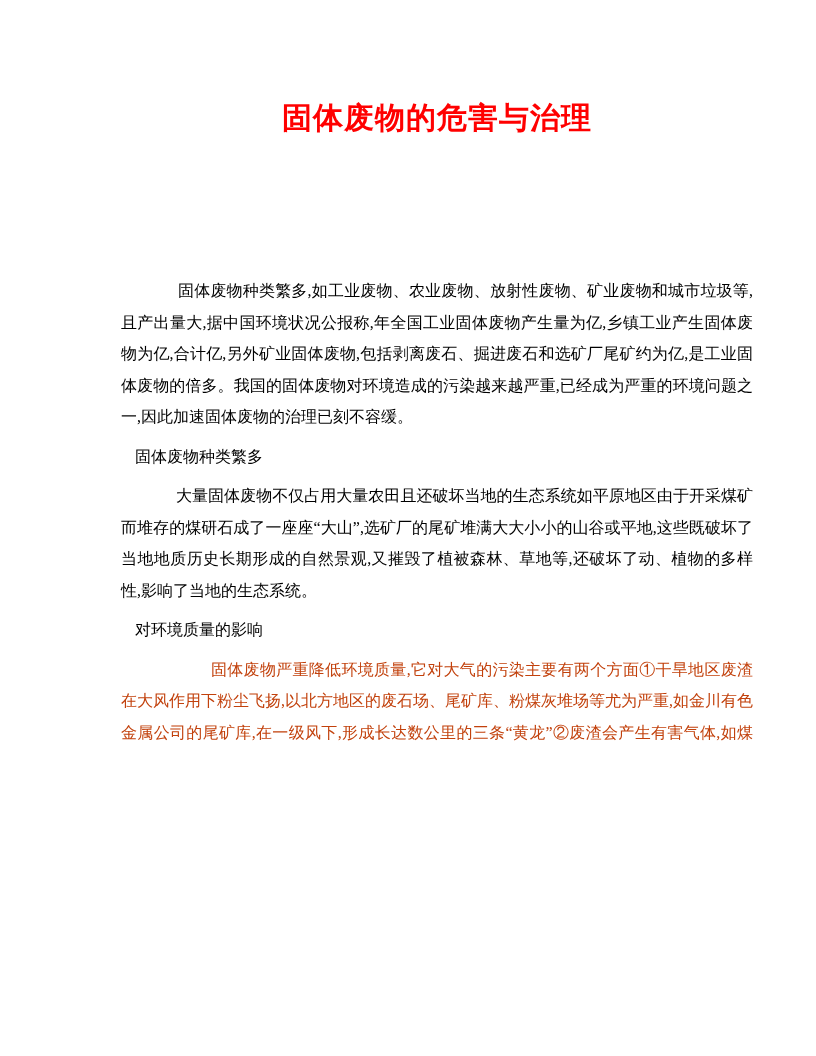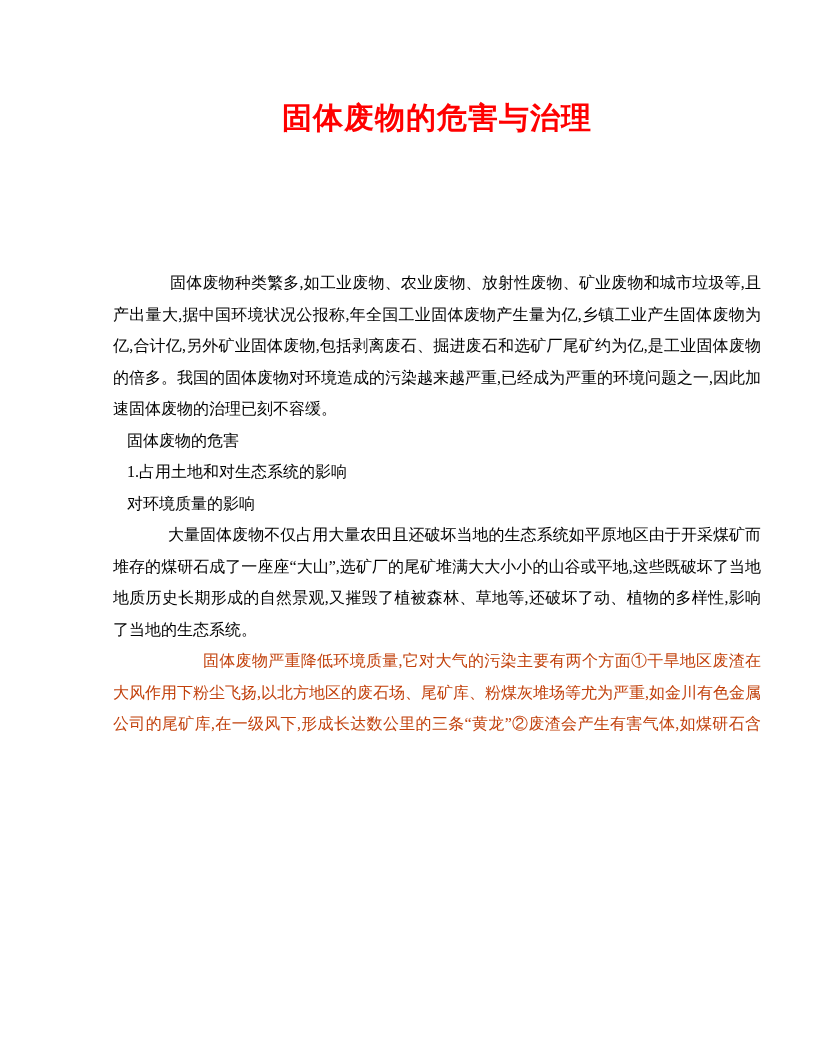--- a/index.html
+++ b/index.html
@@ -24,35 +24,34 @@
     font-size: 30px;
     line-height: 42px;
     font-weight: bold;
     text-align: center;
     letter-spacing: 1px;
   }
   .title-gap {
     height: 128px;
   }
   .doc-body p.para {
-    margin: 0;
+    margin: 8px;
     font-size: 16px;
     line-height: 31.5px;
     text-align: justify;
     word-break: break-all;
     overflow-wrap: break-word;
   }
 </style>
 </head>
 <body>
 
 <div class="page">
   <h1 class="doc-title" style="color: rgb(255, 0, 0);">固体废物的危害与治理</h1>
   <div class="title-gap"></div>
   <div class="doc-body">
       <p class="para" style="text-indent: 57px; color: rgb(0, 0, 0);">固体废物种类繁多,如工业废物、农业废物、放射性废物、矿业废物和城市垃圾等,且产出量大,据中国环境状况公报称,年全国工业固体废物产生量为亿,乡镇工业产生固体废物为亿,合计亿,另外矿业固体废物,包括剥离废石、掘进废石和选矿厂尾矿约为亿,是工业固体废物的倍多。我国的固体废物对环境造成的污染越来越严重,已经成为严重的环境问题之一,因此加速固体废物的治理已刻不容缓。</p>
-      <p class="para" style="text-indent: 14px; color: rgb(0, 0, 0);">固体废物的危害</p>
-      <p class="para" style="text-indent: 14px; color: rgb(0, 0, 0);">1.占用土地和对生态系统的影响</p>
+      <p class="para" style="text-indent: 14px; color: rgb(0, 0, 0);">固体废物种类繁多</p>
+      <p class="para" style="text-indent: 55px; color: rgb(0, 0, 0);">大量固体废物不仅占用大量农田且还破坏当地的生态系统如平原地区由于开采煤矿而堆存的煤研石成了一座座“大山”,选矿厂的尾矿堆满大大小小的山谷或平地,这些既破坏了当地地质历史长期形成的自然景观,又摧毁了植被森林、草地等,还破坏了动、植物的多样性,影响了当地的生态系统。</p>
       <p class="para" style="text-indent: 14px; color: rgb(0, 0, 0);">对环境质量的影响</p>
-      <p class="para" style="text-indent: 55px; color: rgb(0, 0, 0);">大量固体废物不仅占用大量农田且还破坏当地的生态系统如平原地区由于开采煤矿而堆存的煤研石成了一座座“大山”,选矿厂的尾矿堆满大大小小的山谷或平地,这些既破坏了当地地质历史长期形成的自然景观,又摧毁了植被森林、草地等,还破坏了动、植物的多样性,影响了当地的生态系统。</p>
       <p class="para" style="text-indent: 90px; color: #c2410c;">固体废物严重降低环境质量,它对大气的污染主要有两个方面①干旱地区废渣在大风作用下粉尘飞扬,以北方地区的废石场、尾矿库、粉煤灰堆场等尤为严重,如金川有色金属公司的尾矿库,在一级风下,形成长达数公里的三条“黄龙”②废渣会产生有害气体,如煤研石含有黄铁矿,自燃时会产生、和,焚烧塑料时会产生氯</p>
     </div>
 </div>
 
 </body></html>

